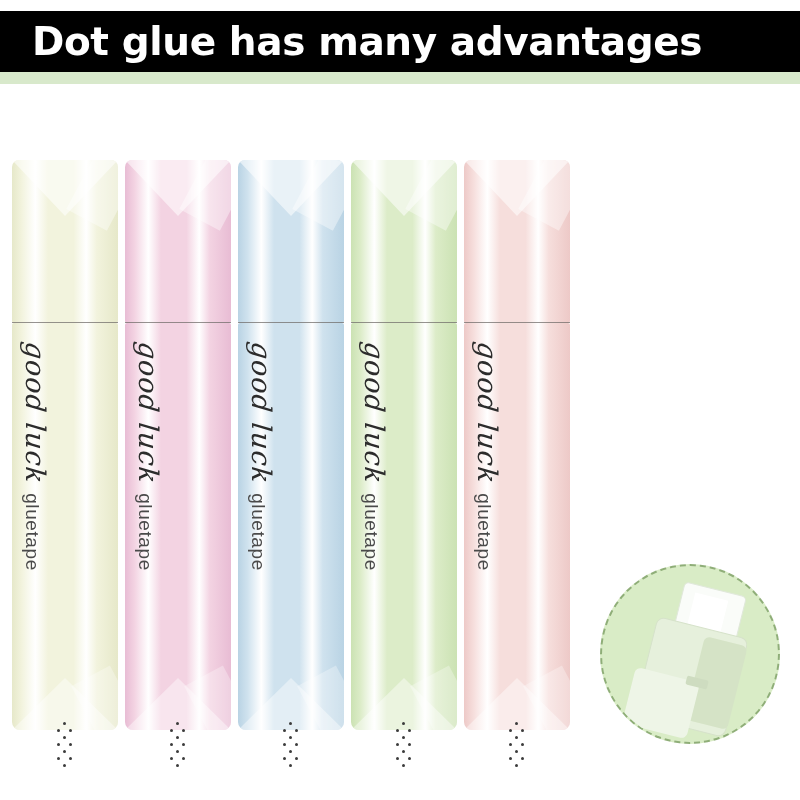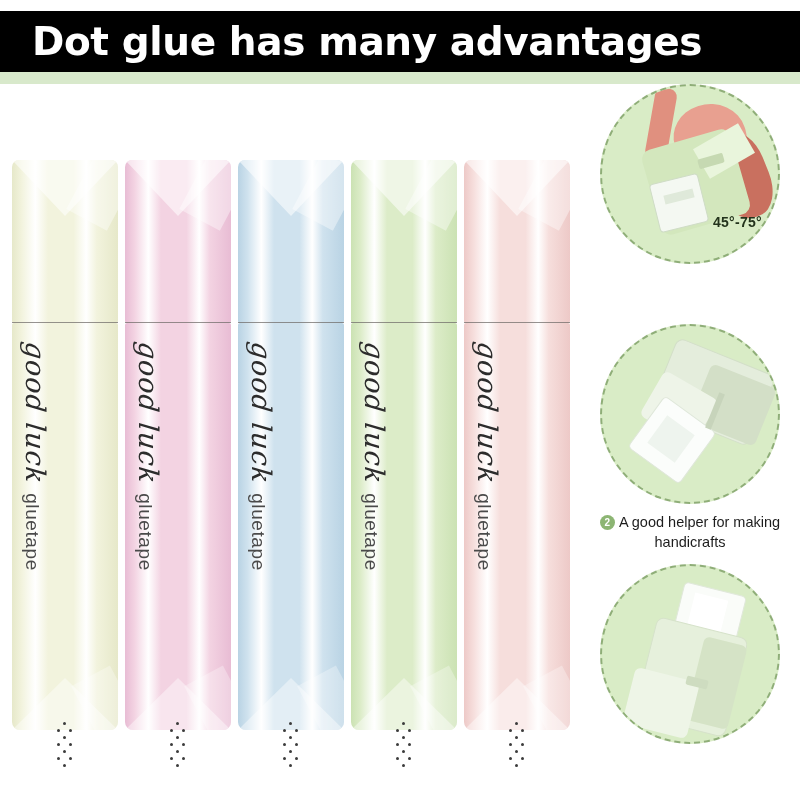--- a/index.html
+++ b/index.html
@@ -402,42 +402,20 @@
         <i style="left: 10px; top: 28px;"></i>
         <i style="left: 4px; top: 35px;"></i>
         <i style="left: 16px; top: 35px;"></i>
         <i style="left: 10px; top: 42px;"></i>
       </div>
     </div>
   </div>
 
 <div class="right-col">
     <div class="step" style="top: 0px;">
-      <div class="circle" style="background: rgb(217, 236, 198);">
-        <div class="ph" style="left:72px;top:18px;width:72px;height:66px;background:#e8a090;border-radius:46% 52% 44% 50%;transform:rotate(-18deg);"></div>
-        <div class="ph" style="left:110px;top:46px;width:56px;height:88px;background:#c9705f;border-radius:48% 40% 42% 50%;transform:rotate(-22deg);"></div>
-        <div class="ph" style="left:48px;top:2px;width:22px;height:72px;background:#e0907f;border-radius:8px;transform:rotate(10deg);"></div>
-        <div class="ph" style="left:48px;top:52px;width:92px;height:88px;background:#d3e7bd;border-radius:10px;transform:rotate(-16deg);"></div>
-        <div class="ph" style="left:96px;top:48px;width:52px;height:34px;background:#e9f5dc;transform:rotate(-30deg);"></div>
-        <div class="ph" style="left:52px;top:92px;width:48px;height:48px;background:#f4f8f2;border:1px solid #cfdcc6;border-radius:4px;transform:rotate(-14deg);"></div>
-        <div class="ph" style="left:62px;top:106px;width:30px;height:9px;background:#dfe9da;transform:rotate(-14deg);"></div>
-        <div class="ph" style="left:96px;top:70px;width:26px;height:10px;background:#c6d9b2;border-radius:2px;transform:rotate(-16deg);"></div>
-        <div class="angle-label">45°-75°</div>
-      </div>
-    </div>
-    <div class="step" style="top: 240px;">
-      <div class="circle" style="background: rgb(217, 236, 198);">
-        <div class="ph" style="left:58px;top:28px;width:104px;height:74px;background:#e4eddc;border-radius:8px;transform:rotate(22deg);border:1px solid #d3dfc8;"></div>
-        <div class="ph" style="left:96px;top:48px;width:70px;height:62px;background:#d3dfc7;border-radius:6px;transform:rotate(22deg);"></div>
-        <div class="ph" style="left:46px;top:56px;width:62px;height:52px;background:#eef4e8;border-radius:6px;transform:rotate(30deg);"></div>
-        <div class="ph" style="left:38px;top:82px;width:62px;height:62px;background:#fbfdfb;border:1px solid #dfe7da;border-radius:5px;transform:rotate(36deg);"></div>
-        <div class="ph" style="left:52px;top:96px;width:34px;height:34px;background:#eef4ee;transform:rotate(36deg);"></div>
-        <div class="ph" style="left:110px;top:66px;width:6px;height:38px;background:#c7d4bb;transform:rotate(22deg);"></div>
-      </div>
-      <div class="caption"><span class="badge" style="background: rgb(140, 181, 115);">2</span><span>A good helper for making</span><br><span>handicrafts</span></div>
     </div>
     <div class="step" style="top: 480px;">
       <div class="circle" style="background: rgb(217, 236, 198);">
         <div class="ph" style="left:74px;top:22px;width:62px;height:64px;background:#fafcf9;border:1px solid #e0e8da;border-radius:5px;transform:rotate(14deg);"></div>
         <div class="ph" style="left:88px;top:30px;width:34px;height:40px;background:#ffffff;transform:rotate(14deg);"></div>
         <div class="ph" style="left:42px;top:60px;width:92px;height:100px;background:#e6f0dc;border-radius:8px;transform:rotate(14deg);border:1px solid #d6e2ca;"></div>
         <div class="ph" style="left:92px;top:74px;width:44px;height:86px;background:#d5e3c6;border-radius:6px;transform:rotate(14deg);"></div>
         <div class="ph" style="left:26px;top:108px;width:66px;height:58px;background:#eef5e7;border-radius:6px;transform:rotate(14deg);"></div>
         <div class="ph" style="left:84px;top:112px;width:22px;height:9px;background:#cedcc0;border-radius:2px;transform:rotate(14deg);"></div>
       </div>

